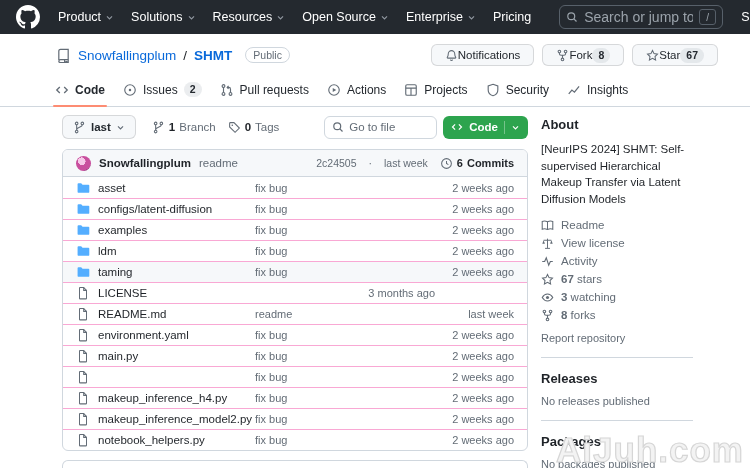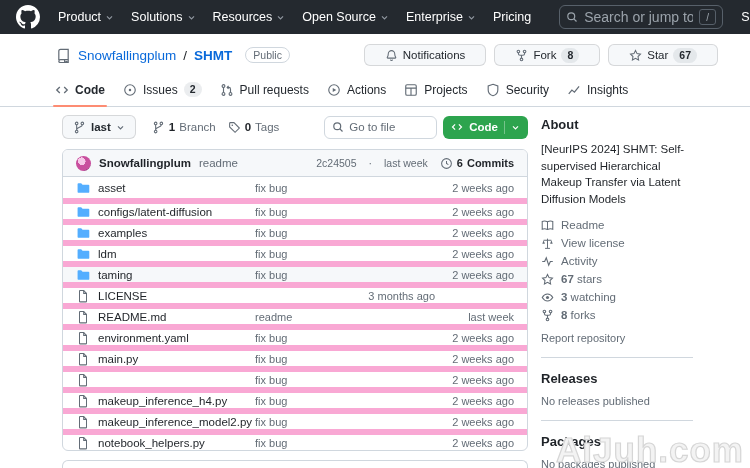--- a/index.html
+++ b/index.html
@@ -39,21 +39,21 @@
   .repo-title .icon { color:#636c76; }
   .repo-owner, .repo-name { color:#0969da; text-decoration:none; cursor:pointer; }
   .repo-name { font-weight:700; }
   .repo-sep { color:#1f2328; }
   .badge-public {
     font-size:10.5px; color:#636c76; border:1px solid #d0d7de; border-radius:2em;
     padding:1px 7px; margin-left:6px; font-weight:500;
   }
   .repo-actions { margin-left:auto; display:flex; gap:8px; }
   .btn {
-    display:inline-flex; align-items:center; gap:5px; height:22px; padding:0 20px;
+    display:inline-flex; align-items:center; height:22px; padding:0 13px;
     background:#f6f8fa; border:1px solid rgba(31,35,40,.15); border-radius:6px;
     font-size:11.5px; color:#24292f; cursor:pointer; white-space:nowrap;
   }
   .btn .icon { color:#636c76; }
   .counter {
     background:rgba(175,184,193,.25); border-radius:2em; padding:0 6px; font-size:10.5px;
     font-weight:600; min-width:8px; text-align:center; line-height:15px;
   }
 
   
@@ -112,21 +112,21 @@
   .commit-msg { color:#636c76; cursor:pointer; }
   .commit-right { margin-left:auto; display:flex; align-items:center; gap:12px; }
   .commit-hash { color:#636c76; font-size:10.5px; cursor:pointer; }
   .commit-time { color:#636c76; font-size:10.5px; }
   .commits-link { display:flex; align-items:center; gap:4px; color:#1f2328; font-size:11px; cursor:pointer; }
   .commits-link .icon { color:#636c76; }
   .commits-link b { font-weight:700; }
 
   .frow {
     display:grid; grid-template-columns:179px 180px 1fr; align-items:center;
-    height:21px; padding:0 13px; border-top:6px solid #f9a8d4; font-size:11.5px;
+    height:21px; padding:0 13px; border-top:1px solid #f9a8d4; font-size:11.5px;
   }
   .frow:first-child { border-top:none; }
   .frow.hl { background:#f6f8fa; }
   .fname { display:flex; align-items:center; gap:8px; min-width:0; }
   .fname .icon-dir { color:#54aeff; }
   .fname .icon-file { color:#636c76; }
   .fname a { color:#1f2328; text-decoration:none; cursor:pointer; white-space:nowrap; }
   .fmsg { color:#636c76; font-size:11px; overflow:hidden; white-space:nowrap; }
   .fmsg a { color:#636c76; text-decoration:none; cursor:pointer; }
   .fdate { color:#636c76; font-size:11px; text-align:right; white-space:nowrap; }

